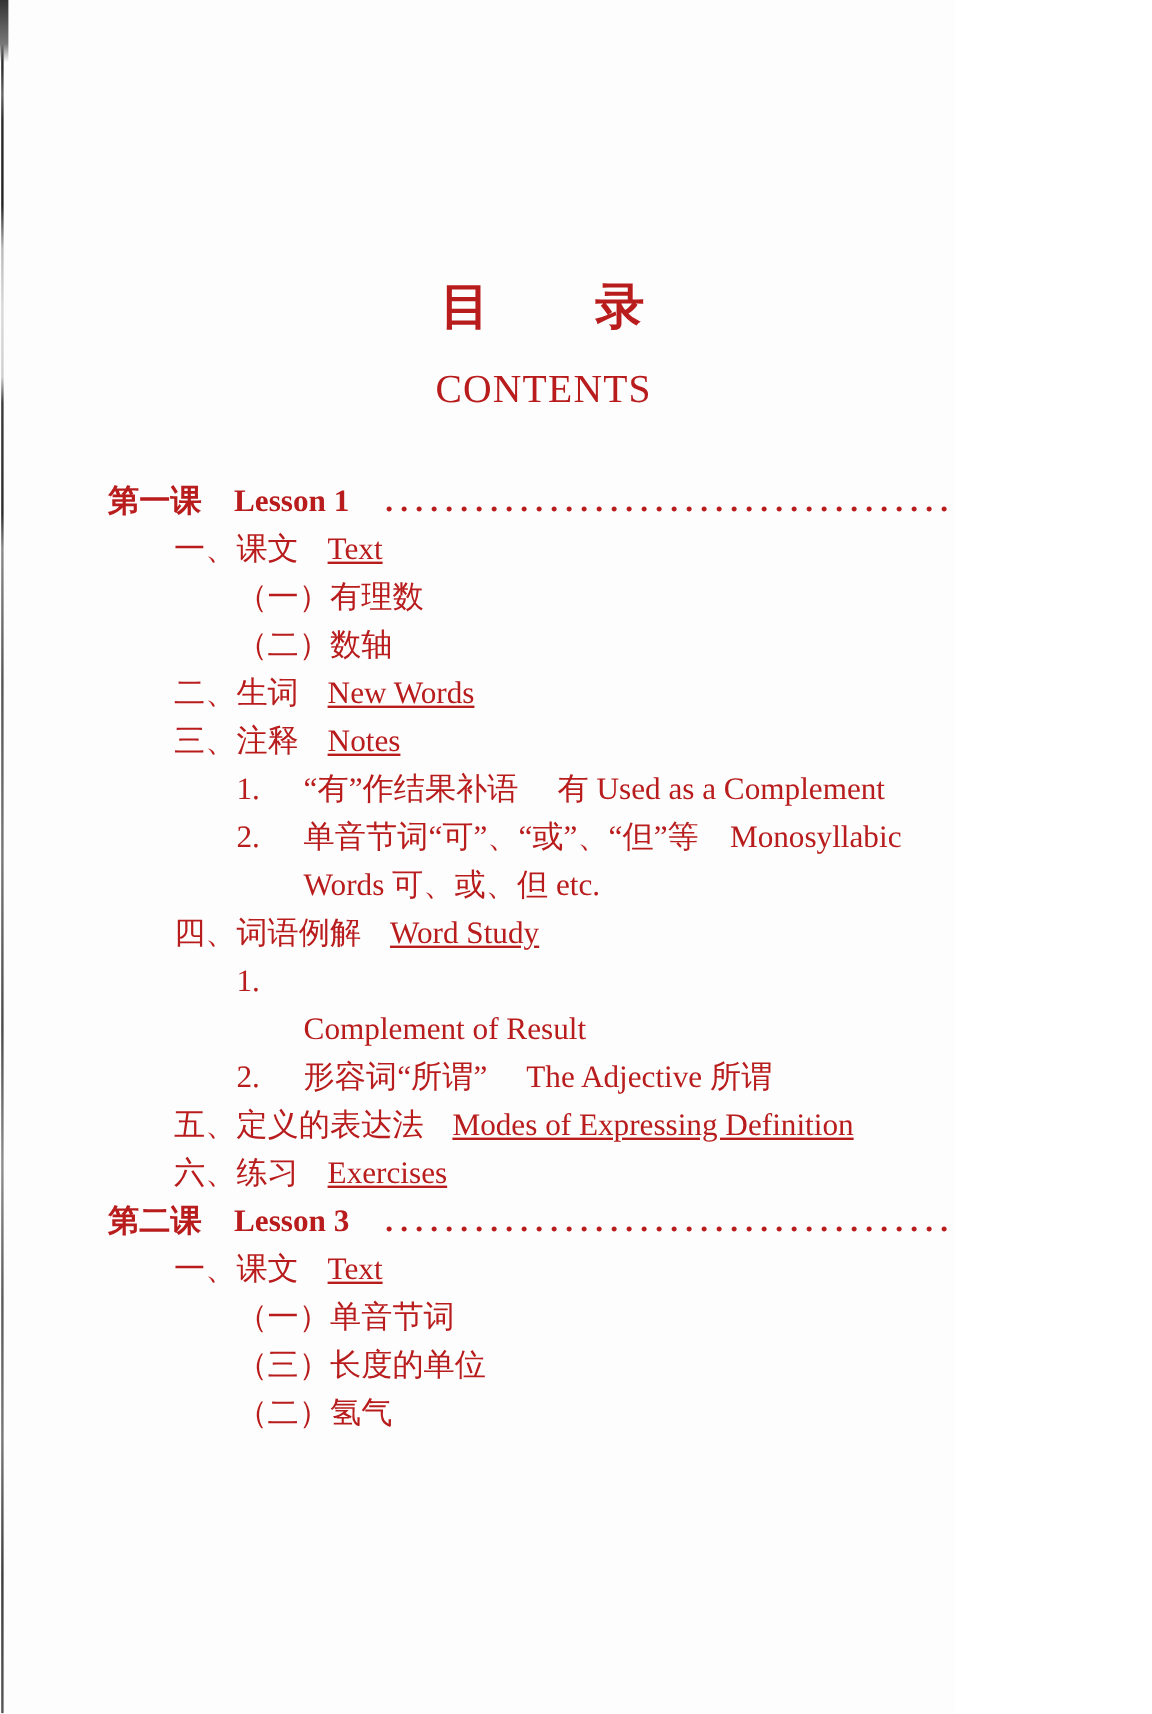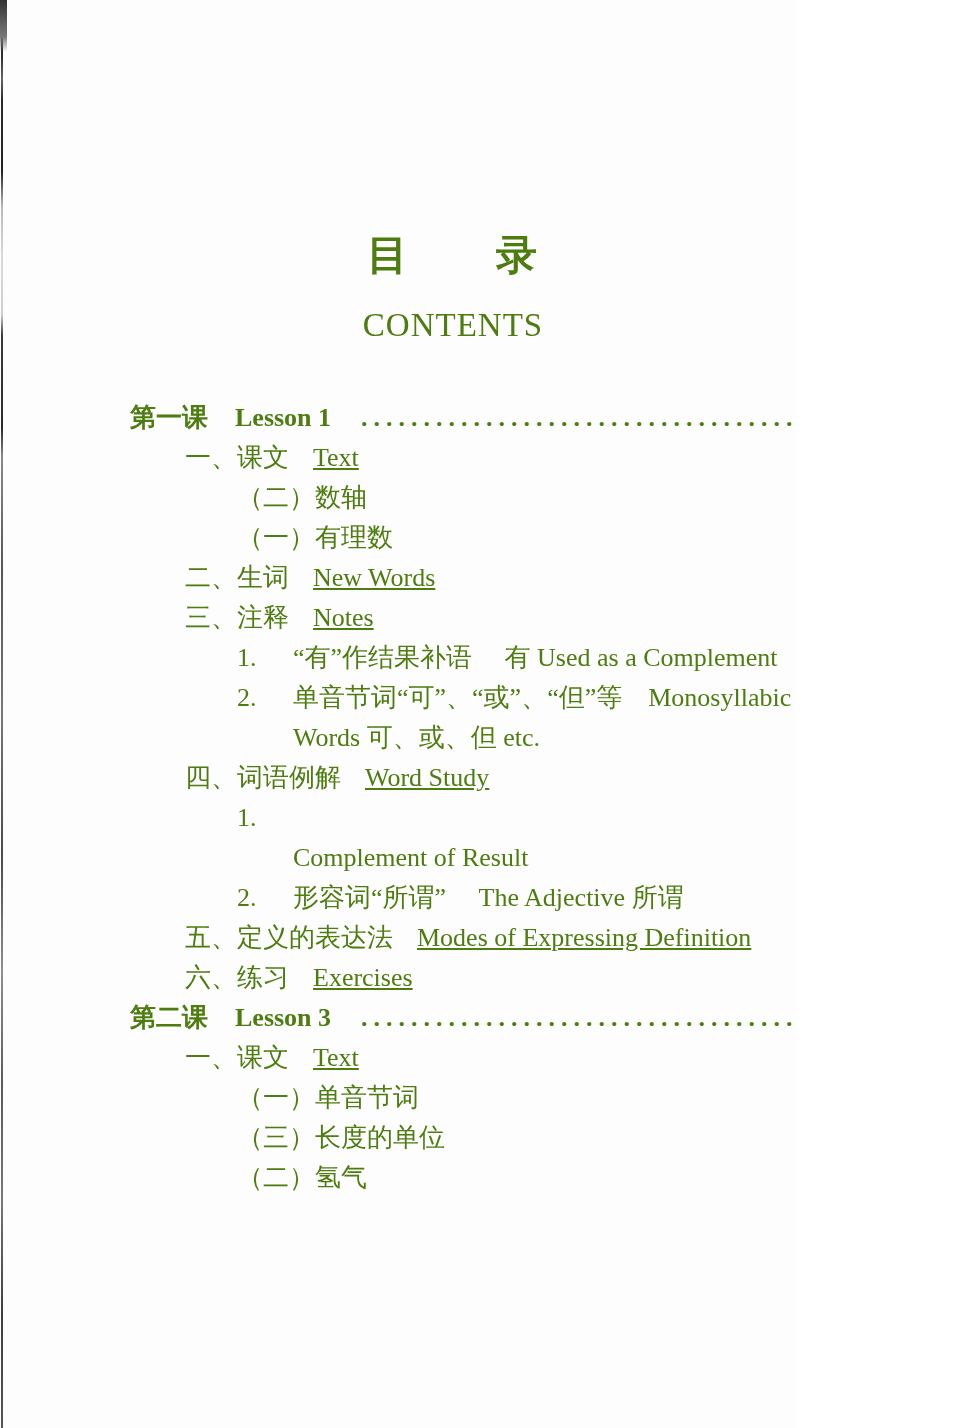--- a/index.html
+++ b/index.html
@@ -7,21 +7,21 @@
     padding: 0;
     background: #ffffff;
   }
   .page {
     position: relative;
     width: 796px;
     height: 1428px;
     background: #fdfdfd;
     overflow: hidden;
     font-family: "Liberation Serif", "DejaVu Serif", serif;
-    color: #4d7c0f;
+    color: #b91c1c;
   }
   
   .scan-edge {
     position: absolute;
     left: 1px;
     top: 0;
     width: 2px;
     height: 100%;
     background: linear-gradient(to bottom,
       #1d1d1d 0%, #2e2e2e 4%, #666 5.5%, #2a2a2a 7%, #222 12%,
@@ -56,21 +56,20 @@
   }
   
   .toc {
     margin: 54px 0 0 90px;
     width: 732px;
     font-size: 26px;
   }
   .row {
     line-height: 40px;
     white-space: nowrap;
-    margin-left: 40px;
   }
   .row.lesson {
     display: flex;
     align-items: baseline;
     font-weight: bold;
   }
   .lesson-cn {
     flex: none;
     width: 105px;
   }
@@ -133,22 +132,22 @@
   </div>
 
   <div class="toc">
       <div class="row lesson">
         <span class="lesson-cn">第一课</span>
         <span class="lesson-en">Lesson 1</span>
         <span class="leader">................................................................................</span>
         <span class="page-ref">1</span>
       </div>
       <div class="row sec"><span class="sec-num">一、</span><span class="sec-cn">课文</span><span class="sec-en">Text</span></div>
+      <div class="row paren"><span class="paren-text">（一）有理数</span></div>
       <div class="row paren"><span class="paren-text">（二）数轴</span></div>
-      <div class="row paren"><span class="paren-text">（一）有理数</span></div>
       <div class="row sec"><span class="sec-num">二、</span><span class="sec-cn">生词</span><span class="sec-en">New Words</span></div>
       <div class="row sec"><span class="sec-num">三、</span><span class="sec-cn">注释</span><span class="sec-en">Notes</span></div>
       <div class="row note">
         <span class="note-num">1.</span>
         <span class="note-text">“有”作结果补语　 有 Used as a Complement</span>
       </div>
       <div class="row note">
         <span class="note-num">2.</span>
         <span class="note-text">单音节词“可”、“或”、“但”等　Monosyllabic</span>
       </div>

